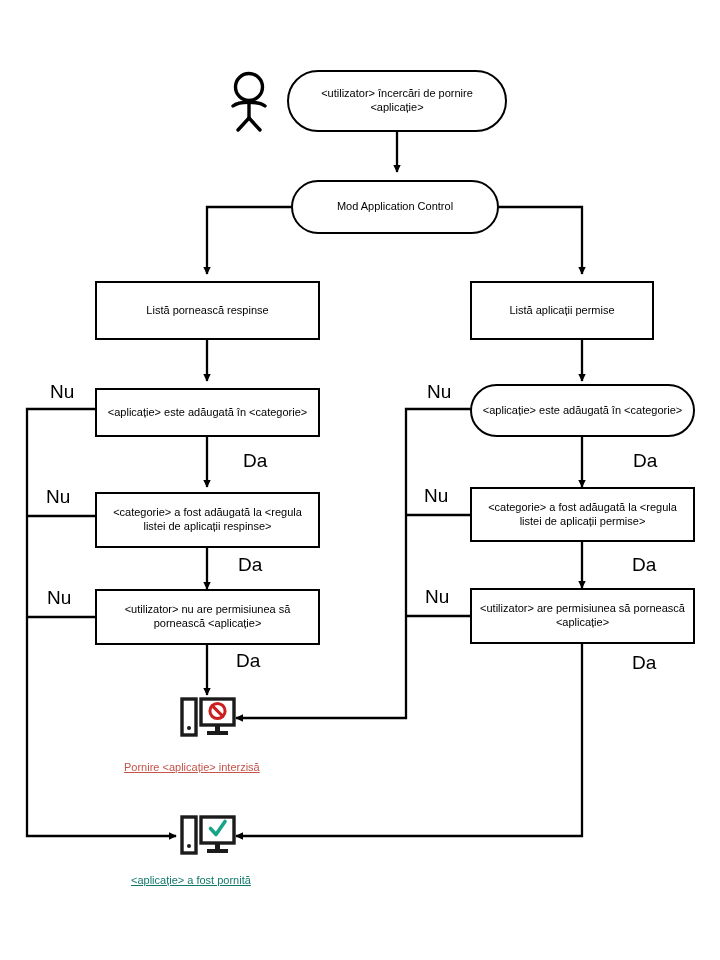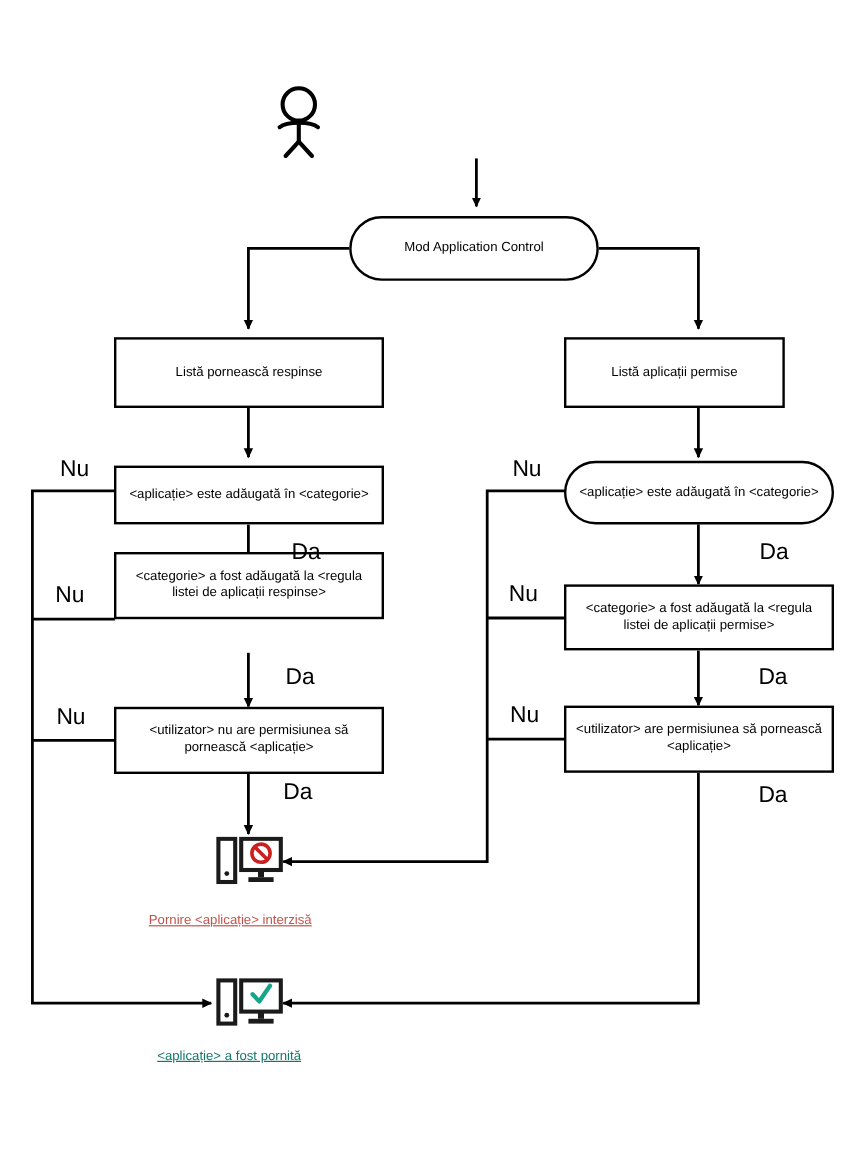--- a/index.html
+++ b/index.html
@@ -116,38 +116,41 @@
       <g stroke="#000000" stroke-width="3.4" fill="none" stroke-linecap="round">
         <circle cx="27" cy="17" r="13.5"></circle>
         <path d="M27,31 L27,48"></path>
         <path d="M11,36 C17,31 37,31 43,36"></path>
         <path d="M27,48 L16,60"></path>
         <path d="M27,48 L38,60"></path>
       </g>
     </svg>
   </div>
 
+  <div class="node stadium t11" style="left:287px; top:70px; width:220px; height:62px;">
+    <span>&lt;utilizator&gt; încercări de pornire &lt;aplicație&gt;</span>
+  </div>
 
   <div class="node stadium t11" style="left:291px; top:180px; width:208px; height:54px;">
     <span>Mod Application Control</span>
   </div>
 
   <div class="node rect t11" style="left:95px; top:281px; width:225px; height:59px;">
     <span>Listă pornească respinse</span>
   </div>
 
   <div class="node rect t11" style="left:470px; top:281px; width:184px; height:59px;">
     <span>Listă aplicații permise</span>
   </div>
 
   <div class="node rect t11" style="left:95px; top:388px; width:225px; height:49px;">
     <span>&lt;aplicație&gt; este adăugată în &lt;categorie&gt;</span>
   </div>
 
-  <div class="node rect t11" style="left:95px; top:460px; width:225px; height:56px;">
+  <div class="node rect t11" style="left:95px; top:492px; width:225px; height:56px;">
     <span>&lt;categorie&gt; a fost adăugată la &lt;regula listei de aplicații respinse&gt;</span>
   </div>
 
   <div class="node rect t11" style="left:95px; top:589px; width:225px; height:56px;">
     <span>&lt;utilizator&gt; nu are permisiunea să pornească &lt;aplicație&gt;</span>
   </div>
 
   <div class="node stadium t11" style="left:470px; top:384px; width:225px; height:53px;">
     <span>&lt;aplicație&gt; este adăugată în &lt;categorie&gt;</span>
   </div>

